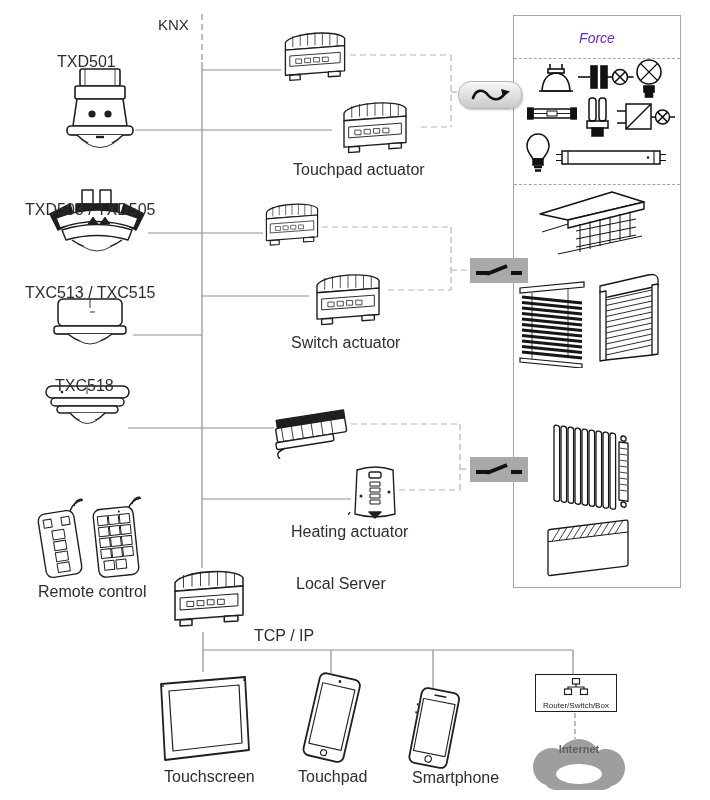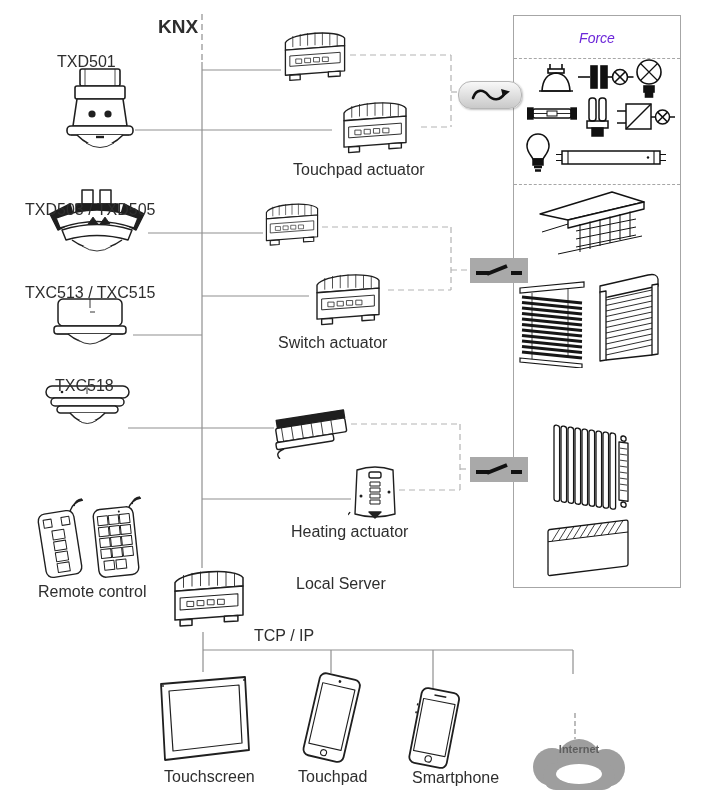--- a/index.html
+++ b/index.html
@@ -1,21 +1,21 @@
 <!DOCTYPE html>
 <html><head>
 <meta charset="utf-8">
 <style>
   html,body { margin:0; padding:0; background:#fff; }
   .canvas { position:relative; width:710px; height:800px; background:#fff;
             font-family:"Liberation Sans", sans-serif; overflow:hidden; }
   .overlay { position:absolute; left:0; top:0; z-index:0; pointer-events:none; }
   .dev { position:absolute; z-index:2; }
   .lbl { position:absolute; z-index:3; color:#2e2e2e; font-size:16px; white-space:nowrap; }
-  .lbl.big { font-size:19px;font-weight:bold; }
+  .lbl.big { font-size:15px; }
   .panel { position:absolute; left:513px; top:15px; width:168px; height:573px;
            border:1px solid #a6a6a6; background:#fff; z-index:1; box-sizing:border-box; }
   .panel-title { position:absolute; top:14px; width:100%; text-align:center;
                  font-size:14px; color:#6d28d9;font-style:italic; }
   .panel-sep { position:absolute; left:0; width:100%; border-top:1px dashed #a6a6a6; }
   .symbox { position:absolute; z-index:4; display:flex; align-items:center; justify-content:center; }
   .pill { left:458px; top:81px; width:62px; height:26px; border-radius:13px;
           background:linear-gradient(#f8f8f8,#c9c9c9); border:1px solid #b5b5b5;
           box-shadow:1px 1px 2px rgba(0,0,0,0.25); }
   .graybox { width:58px; height:25px; background:#a9a9a9; }
@@ -74,21 +74,21 @@
     <div class="panel-sep" style="top:168px"></div>
   </div>
 
   <div class="lbl big" style="left:158px; top:16px;">KNX</div>
   <div class="lbl" style="left:57px;  top:53px;">TXD501</div>
   <div class="lbl" style="left:25px;  top:173px;margin-top:28px;">TXD503 / TXD505</div>
   <div class="lbl" style="left:25px;  top:284px;">TXC513 / TXC515</div>
   <div class="lbl" style="left:55px;  top:366px;margin-top:11px;">TXC518</div>
   <div class="lbl" style="left:38px;  top:583px;">Remote control</div>
   <div class="lbl" style="left:293px; top:161px;">Touchpad actuator</div>
-  <div class="lbl" style="left:278px; top:334px;">Switch actuator</div>
+  <div class="lbl" style="left:291px; top:334px;">Switch actuator</div>
   <div class="lbl" style="left:291px; top:523px;">Heating actuator</div>
   <div class="lbl" style="left:252px; top:575px;margin-left:44px;">Local Server</div>
   <div class="lbl" style="left:254px; top:627px;">TCP / IP</div>
   <div class="lbl" style="left:164px; top:768px;">Touchscreen</div>
   <div class="lbl" style="left:298px; top:768px;">Touchpad</div>
   <div class="lbl" style="left:412px; top:769px;">Smartphone</div>
   <div class="cloud-label">Internet</div>
 
   <div class="symbox pill">
     <svg width="48" height="22" viewBox="0 0 48 22">
@@ -419,20 +419,31 @@
   <svg class="dev" style="left:401px; top:686px;" width="66" height="86" viewBox="0 0 66 86">
     <g transform="rotate(11 33 43)" stroke="#1f1f1f" fill="#fff" stroke-linejoin="round">
       <rect x="14" y="4" width="38" height="76" rx="6" stroke-width="1.8"></rect>
       <rect x="17" y="15" width="32" height="53" stroke-width="1.1"></rect>
       <path d="M27,9.5 h12" stroke-width="1.5"></path>
       <circle cx="33" cy="73.5" r="3.2" stroke-width="1.1" fill="none"></circle>
       <path d="M13,22 h-1.5 M13,30 h-1.5" stroke-width="2"></path>
     </g>
   </svg>
 
+  <div class="router">
+    <svg width="24" height="18" viewBox="0 0 24 18" style="margin-top:3px">
+      <g stroke="#1f1f1f" fill="#fff" stroke-width="1.2">
+        <path d="M12,6 V9 M4,11 V9 H20 V11" fill="none"></path>
+        <rect x="8.5" y="0.5" width="7" height="5.5"></rect>
+        <rect x="0.5" y="11" width="7" height="5.5"></rect>
+        <rect x="16.5" y="11" width="7" height="5.5"></rect>
+      </g>
+    </svg>
+    <div class="router-label">Router/Switch/Box</div>
+  </div>
 
   <svg class="dev" style="left:525px; top:736px;" width="108" height="60" viewBox="0 0 108 60">
     <g fill="#9e9e9e">
       <circle cx="27" cy="31" r="19"></circle>
       <circle cx="54" cy="25" r="22"></circle>
       <circle cx="81" cy="32" r="19"></circle>
       <rect x="18" y="27" width="72" height="27" rx="13"></rect>
     </g>
     <ellipse cx="54" cy="38" rx="23" ry="10" fill="#fff"></ellipse>
   </svg>

